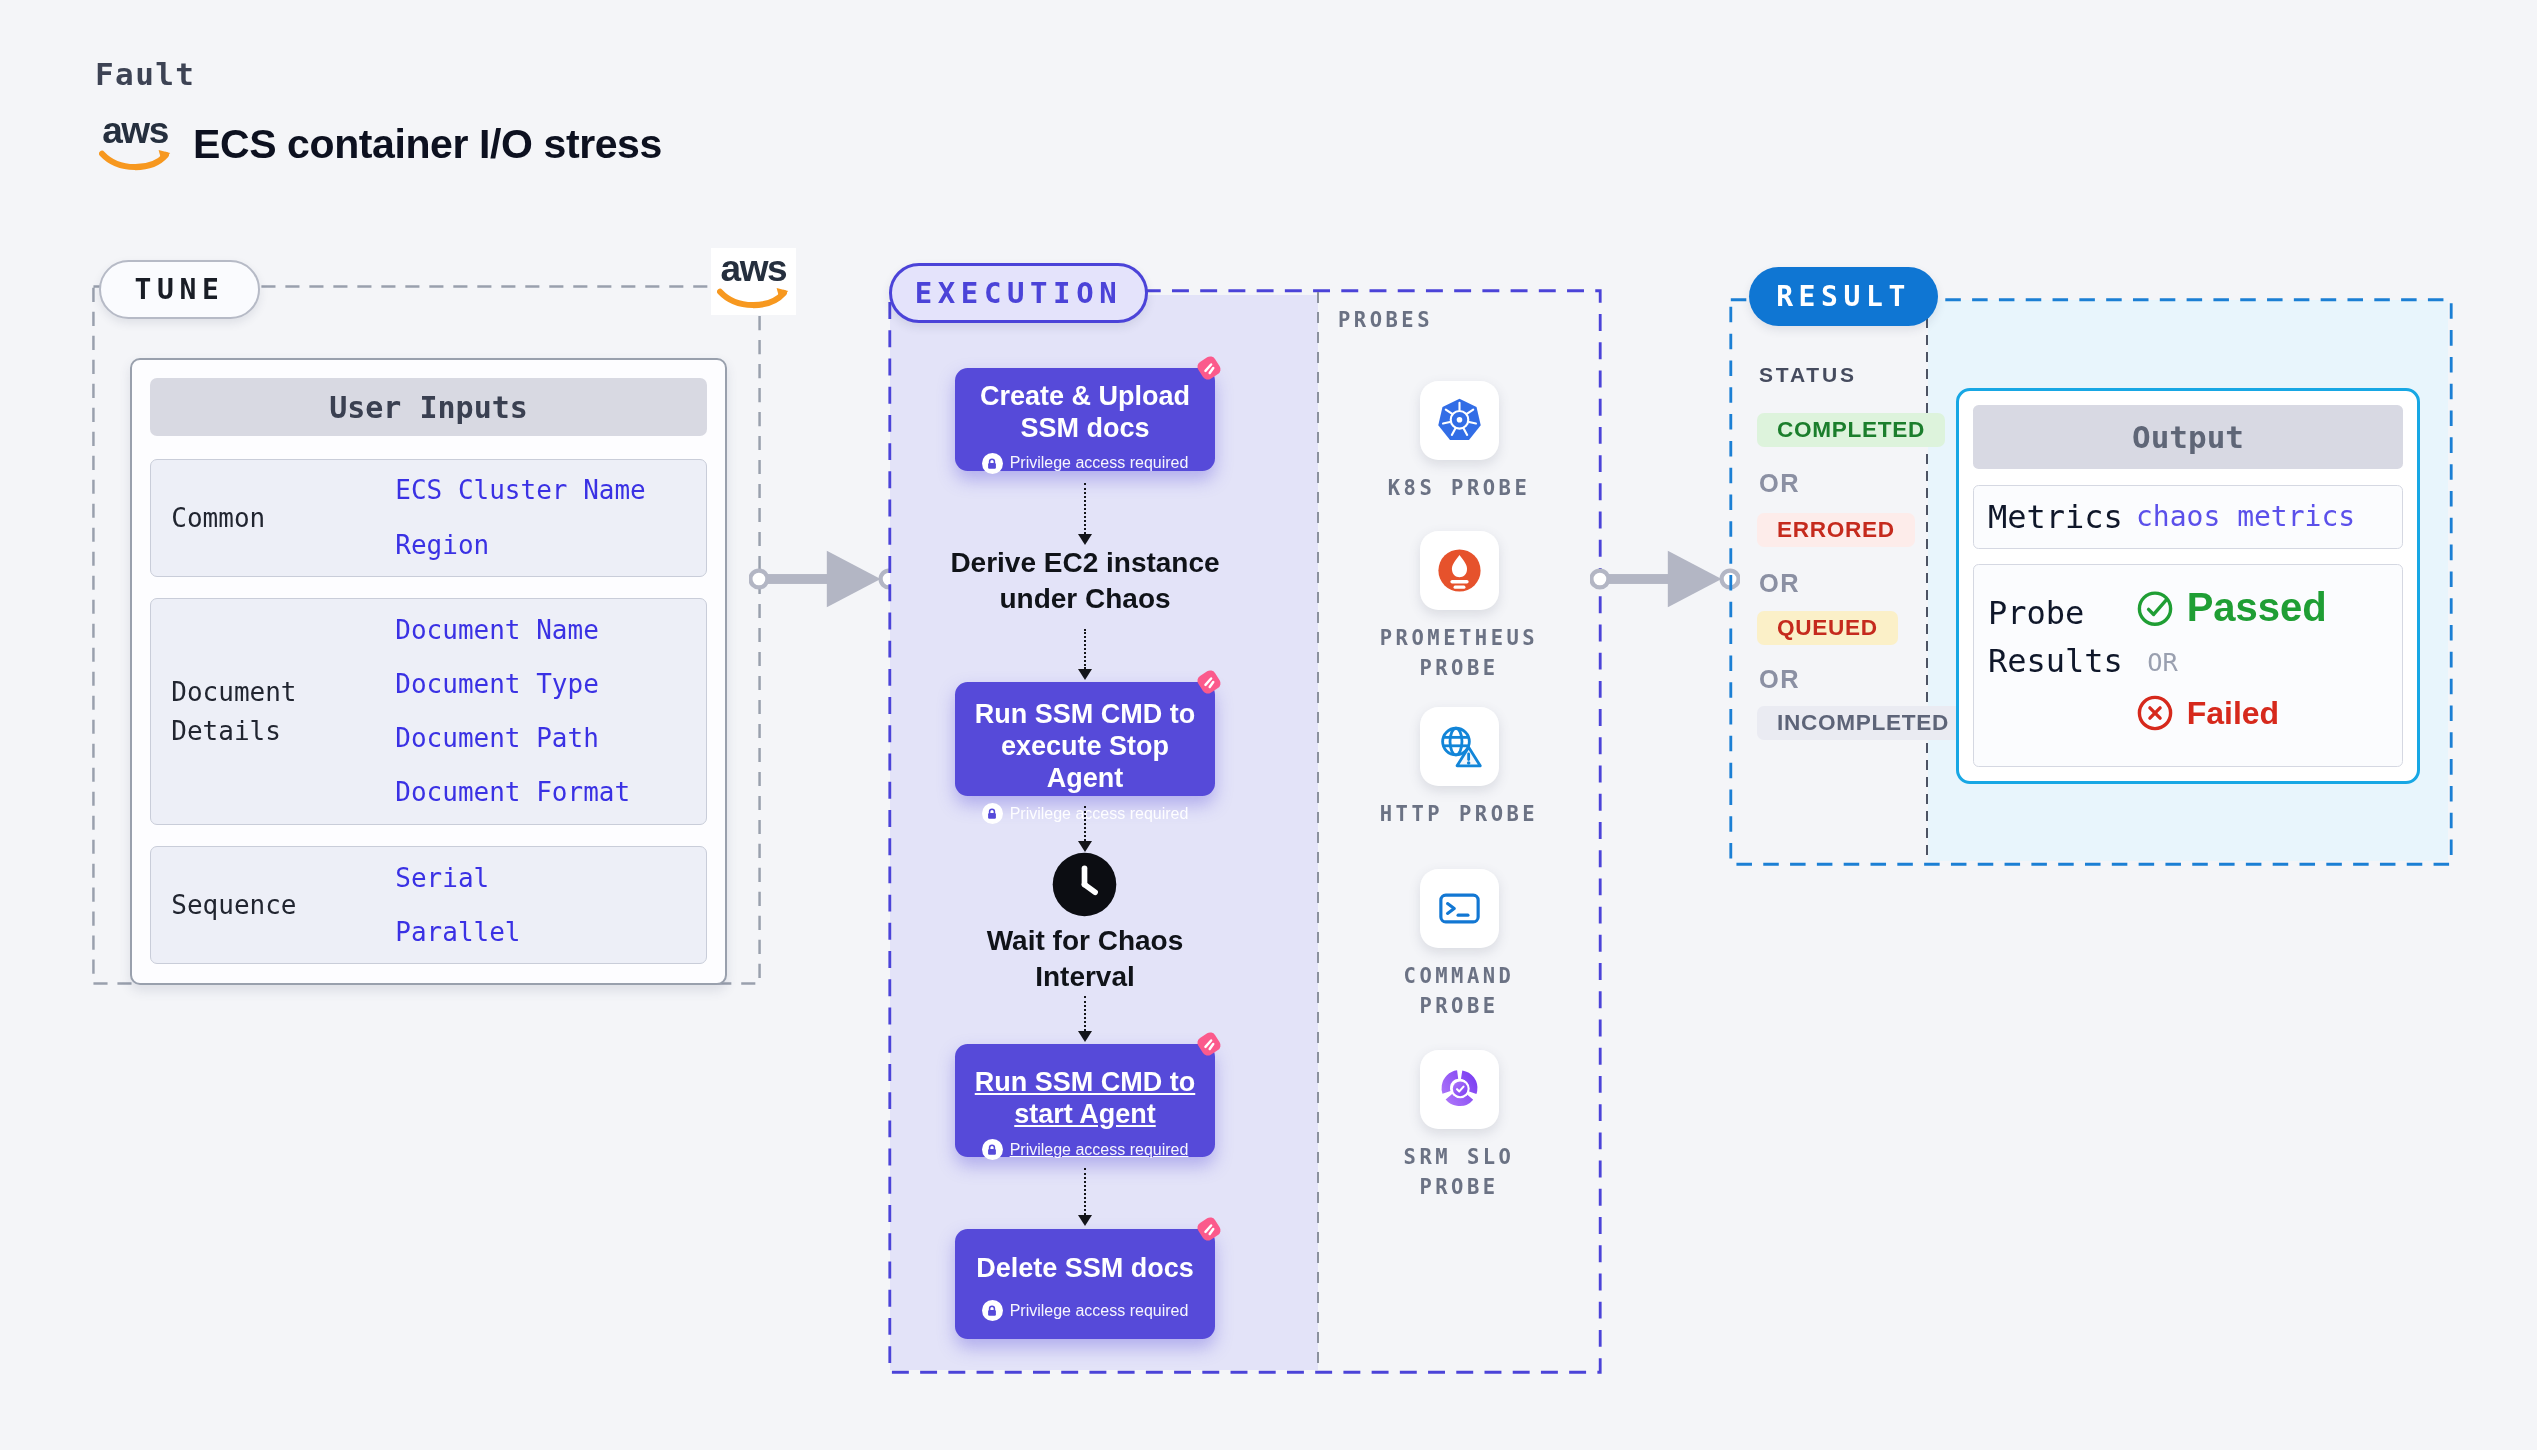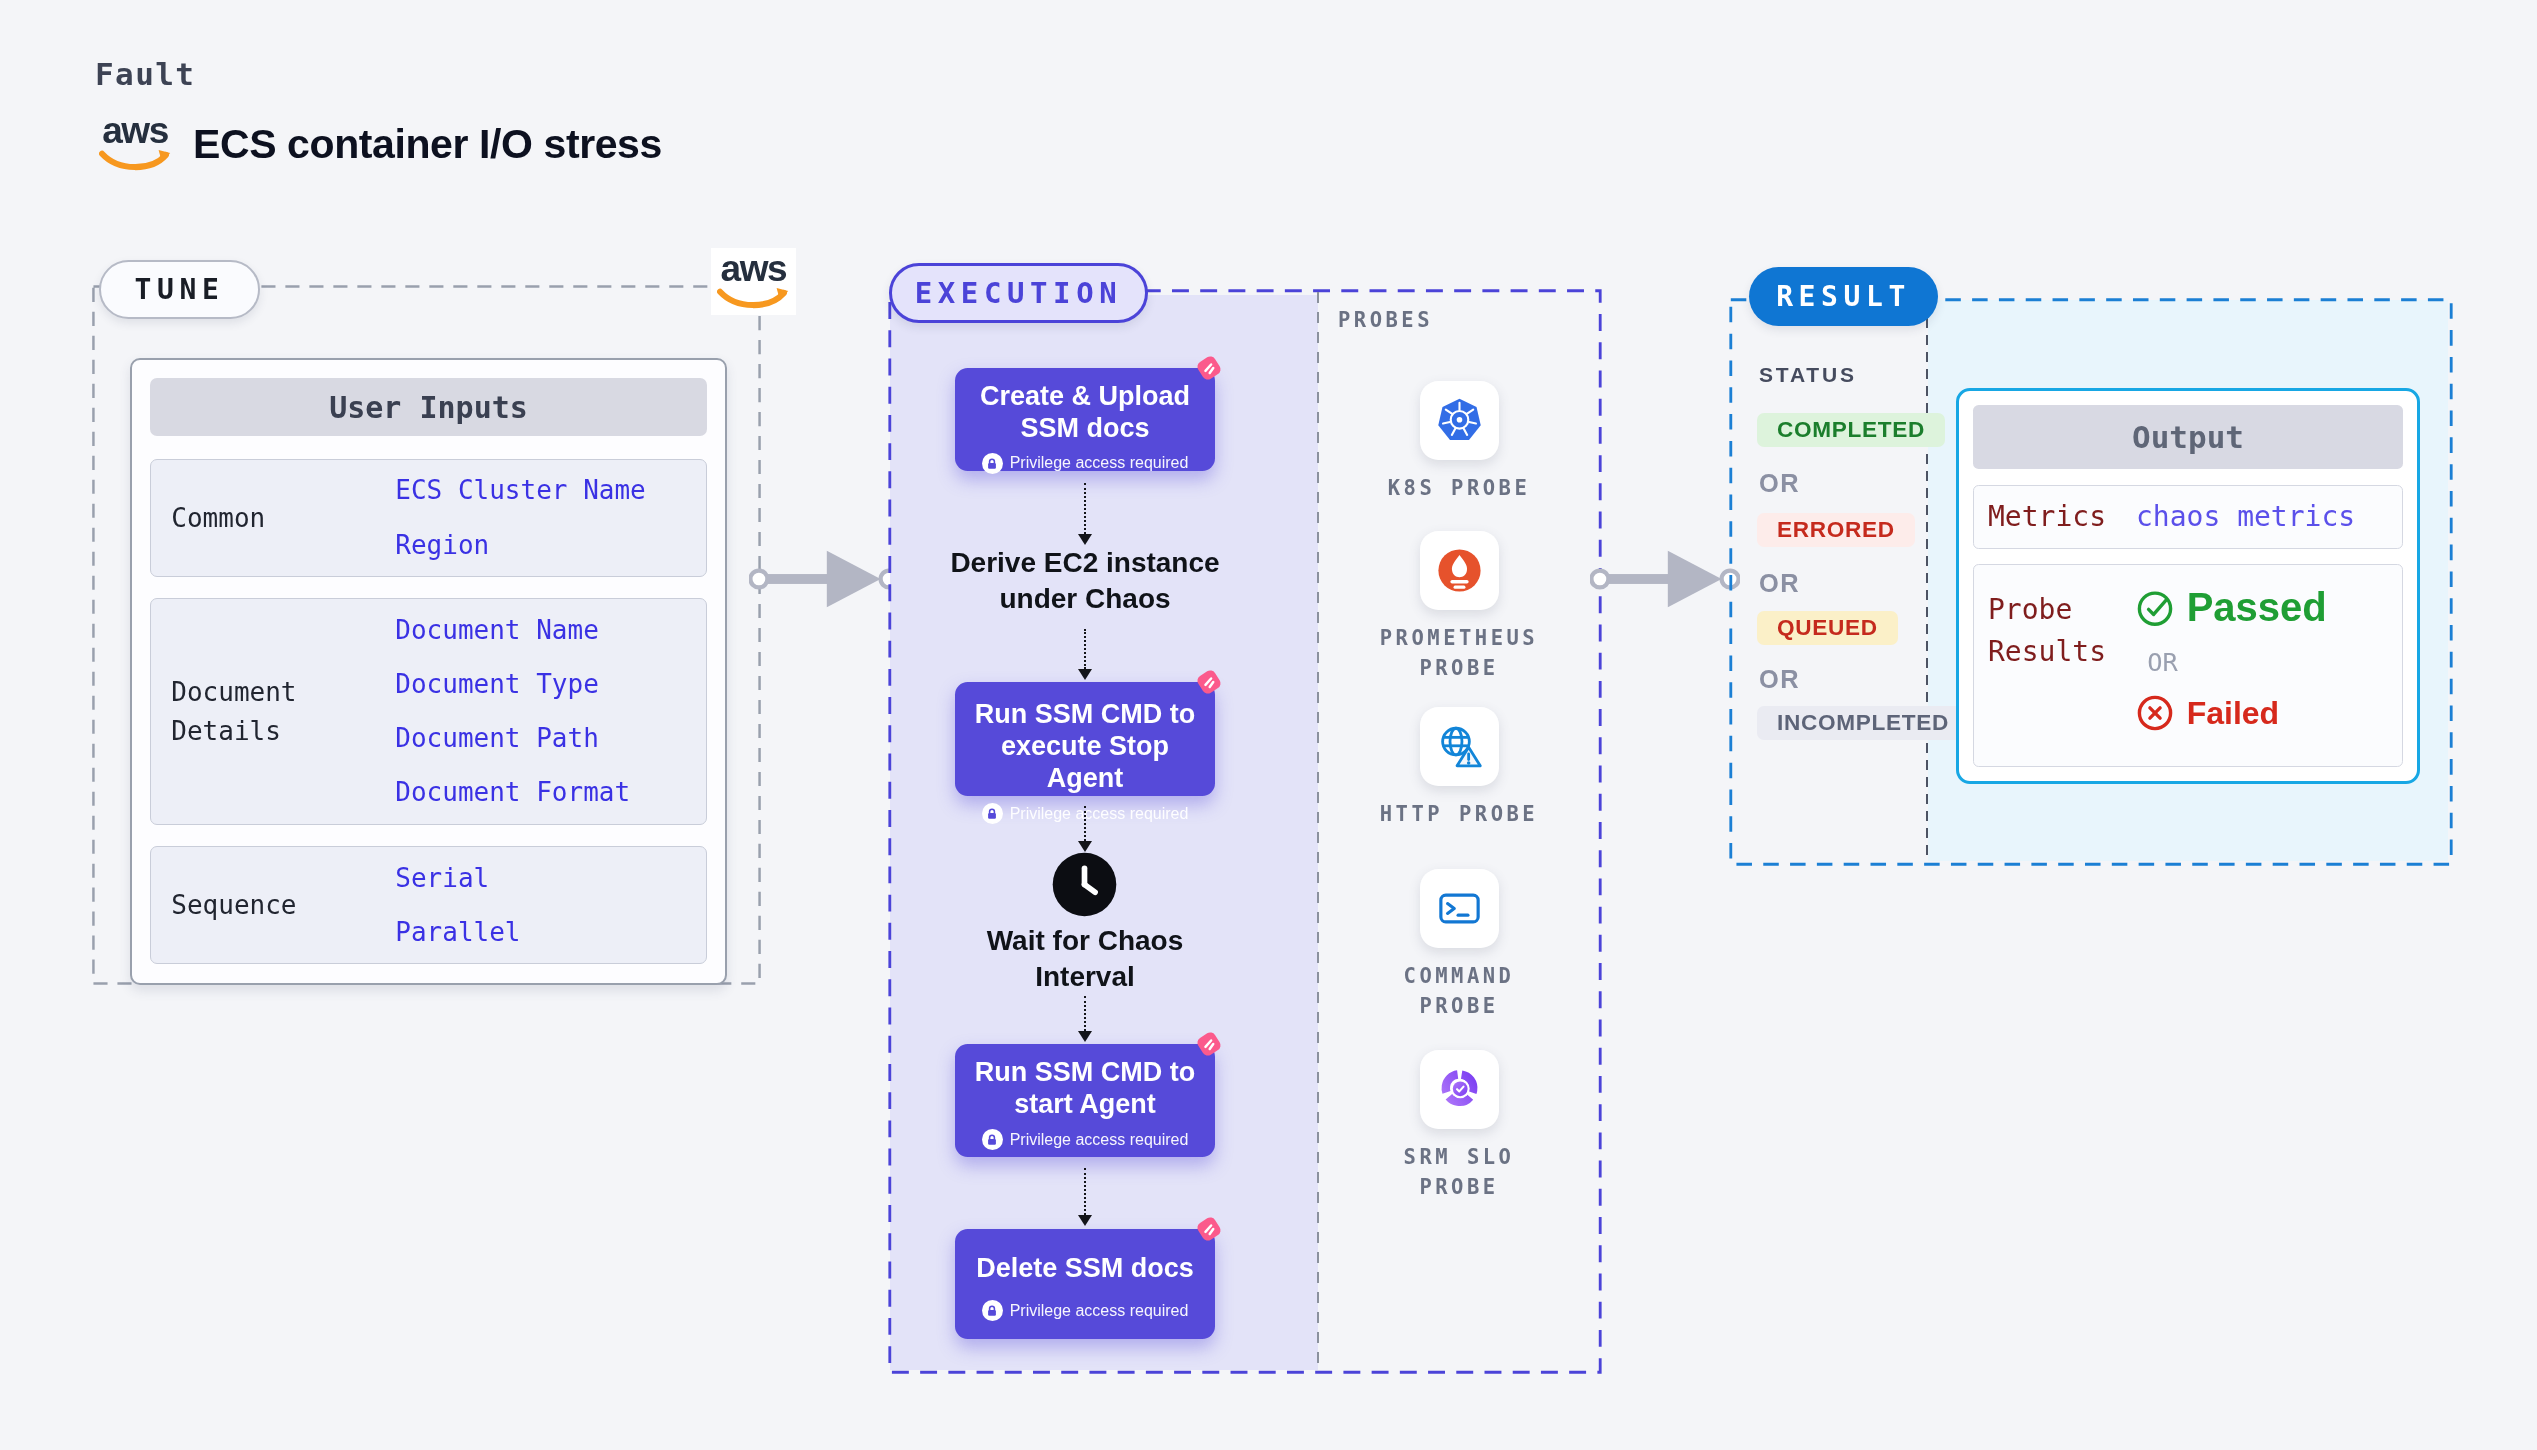--- a/index.html
+++ b/index.html
@@ -77,21 +77,21 @@
   .b-incompleted{background:#eaebf2;color:#5d6478;}
   .or-status{position:absolute;left:1759px;font-size:25.4px;font-weight:600;color:#8b90a3;letter-spacing:1.4px;}
 
   .output-card{position:absolute;left:1956px;top:388px;width:464px;height:396px;background:#fff;
                border:3.5px solid #17a7e4;border-radius:14px;box-sizing:border-box;padding:14px;}
   .out-header{height:64px;background:#d8d9e3;border-radius:5.6px;display:flex;align-items:center;
               justify-content:center;font-size:31px;font-weight:700;color:#5f6677;margin-bottom:15.5px;}
   .out-row{background:#fbfcfe;border:1.4px solid #d5d8e2;border-radius:5.6px;display:flex;box-sizing:border-box;}
   .out-row.metrics{height:64px;align-items:center;margin-bottom:15.5px;}
   .out-row.results{height:203px;align-items:flex-start;}
-  .out-label{flex:0 0 148px;padding-left:14px;font-size:28px;color:#7f1d1d;line-height:1.5;}
+  .out-label{flex:0 0 148px;padding-left:14px;font-size:32px;color:#0f172a;line-height:1.5;}
   .out-value{font-size:28px;color:#5b50ea;}
   .pr-col{display:flex;flex-direction:column;padding-top:20px;}
   .pr-line{display:flex;align-items:center;gap:12.7px;}
   .passed-text{font-size:40px;font-weight:800;color:#1f9e34;}
   .failed-text{font-size:32px;font-weight:800;color:#d6291c;}
   .pr-or{font-size:25.4px;color:#9aa0b0;margin:17px 0 17px 11.3px;}
 
   .conn-arrow{position:absolute;}
 </style>
 </head>
@@ -228,21 +228,21 @@
     <line x1="46" y1="46" x2="46" y2="23" stroke="#ffffff" stroke-width="8" stroke-linecap="round"></line>
     <line x1="46" y1="46" x2="61" y2="57" stroke="#ffffff" stroke-width="8" stroke-linecap="round"></line>
   </svg>
   <div class="flow-label" style="top:923px;width:219px;">Wait for Chaos Interval</div>
 
   <div class="dot-arrow" style="top:996px;">
       <div class="dot-line" style="height:35px;"></div>
       <div class="dot-head"></div>
     </div>
 
-  <div class="step" style="top:1044px;height:113px;padding-top:13px;">
+  <div class="step" style="top:1044px;height:113px;padding-top:23px;text-decoration:underline;">
     <svg class="chaos-badge" width="34" height="34" viewBox="0 0 48 48">
       <g transform="rotate(12 24 24)">
           <rect x="10" y="10" width="28" height="28" rx="8" fill="#fb5a8c" transform="rotate(45 24 24)"></rect>
         </g>
       <path d="M19 28 L27 19" stroke="#ffffff" stroke-width="3.5" stroke-linecap="round"></path>
       <path d="M30 24 L25 31" stroke="#ffffff" stroke-width="3.5" stroke-linecap="round"></path>
     </svg>
     <div class="step-title">Run SSM CMD to start Agent</div>
     <div class="priv">
       <span class="lock-circle">

